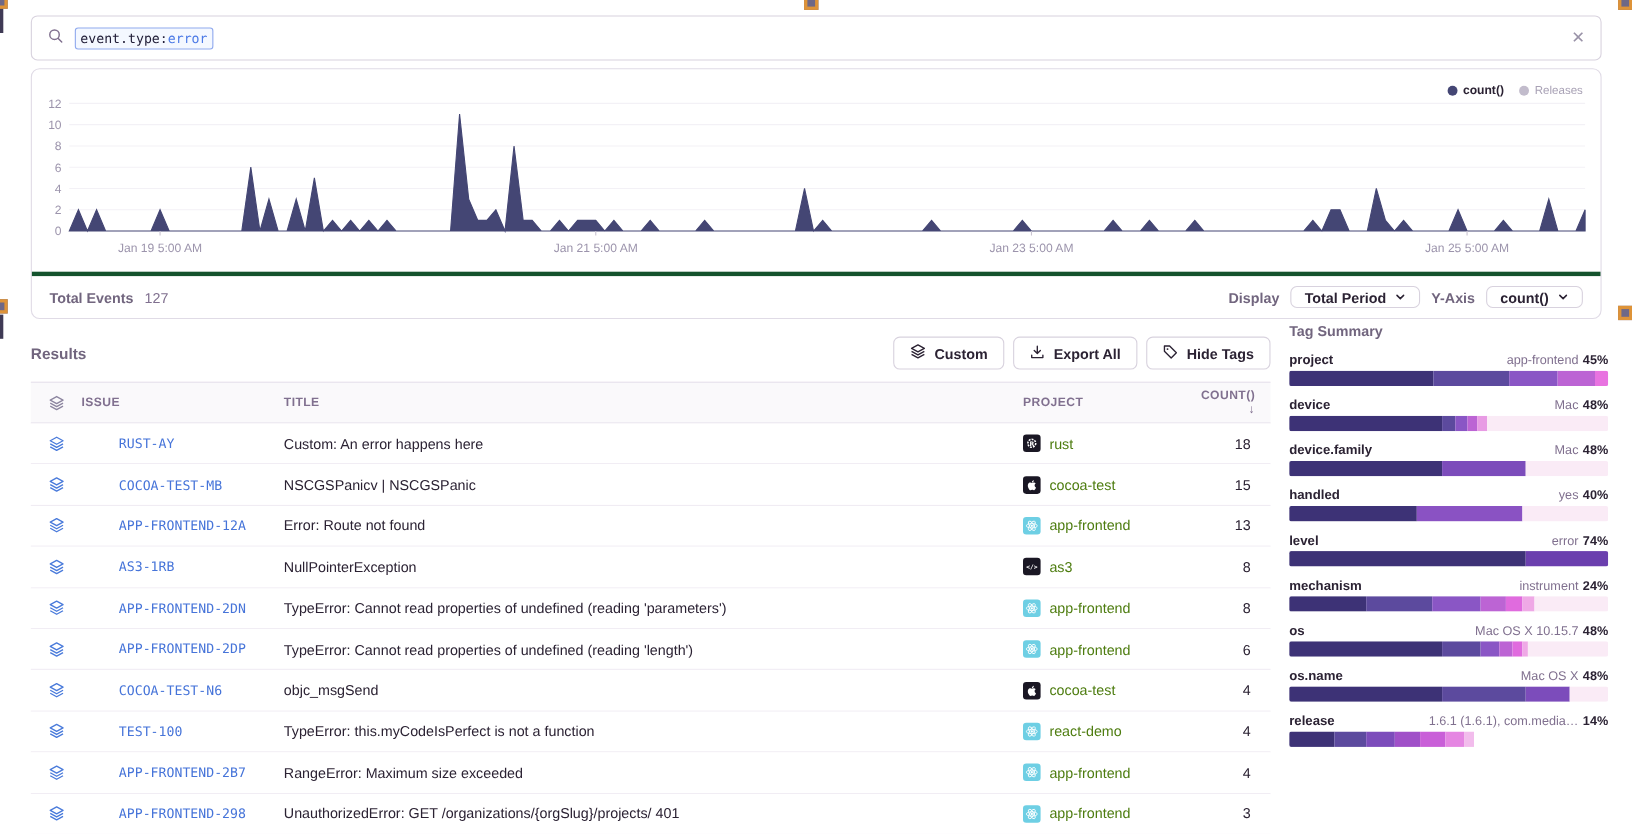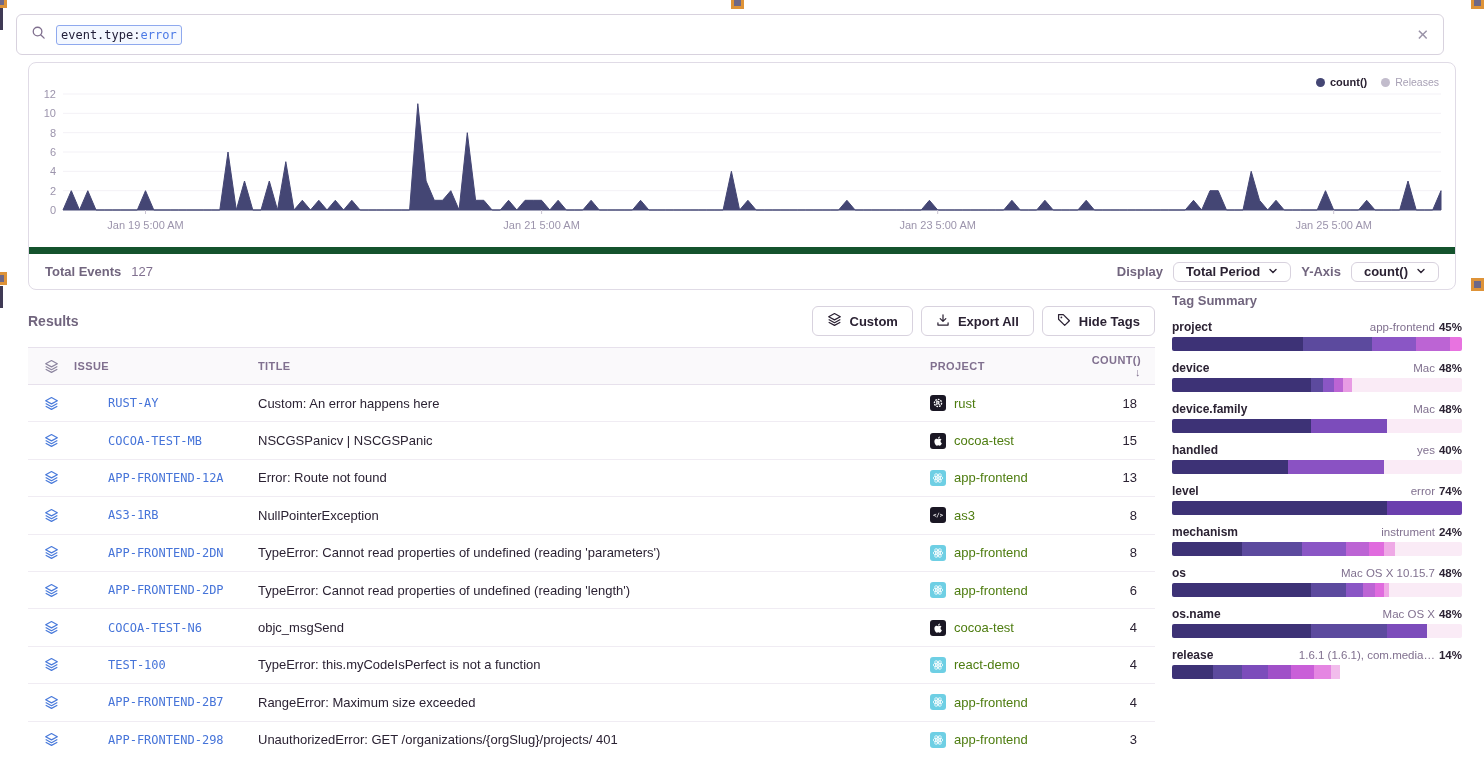--- a/index.html
+++ b/index.html
@@ -1,40 +1,40 @@
 <!DOCTYPE html>
 <html><head>
 <meta charset="utf-8">
 <style>
   html,body{margin:0;padding:0;background:#fff;}
   .page{position:relative;width:1484px;height:758px;background:#fff;overflow:hidden;
         font-family:"Liberation Sans",sans-serif;color:#2B2233;}
 
   
-  .search-card{position:absolute;left:16px;top:14px;width:1428px;height:41px;box-sizing:border-box;
+  .search-card{position:absolute;left:28px;top:14px;width:1428px;height:41px;box-sizing:border-box;
 0        border:1px solid #D8D2DE;border-radius:6px;display:flex;align-items:center;padding:0 14px;background:#fff;}
   .search-card{border:1px solid #D8D2DE;}
   .token{display:inline-flex;margin-left:10px;border:1px solid #8FA9EE;background:#F4F8FF;border-radius:3px;
          padding:1px 4px;font-family:"DejaVu Sans Mono",monospace;font-size:12px;line-height:16px;}
   .token .key{color:#23203A;}
   .token .val{color:#4C7AE6;}
   .clear{margin-left:auto;color:#9A93A8;font-size:15px;line-height:1;cursor:pointer;}
 
   
   .chart-card{position:absolute;left:28px;top:62px;width:1428px;height:228px;box-sizing:border-box;
               border:1px solid #E0DBE6;border-radius:8px;background:#fff;}
   .legend{position:absolute;top:13px;right:16px;display:flex;gap:14px;align-items:center;}
   .legend-item{display:flex;align-items:center;gap:5px;font-size:11px;}
   .legend-item .dot{width:9px;height:9px;border-radius:50%;}
   .legend-item.primary{color:#2B2233;font-weight:bold;}
   .legend-item.secondary{color:#A8A1B5;font-size:10.5px;}
   #chart-svg{position:absolute;left:0;top:18px;}
   .ytick{fill:#9C94AC;font-size:11px;text-anchor:end;font-family:"Liberation Sans",sans-serif;}
   .xtick{fill:#9C94AC;font-size:11px;text-anchor:middle;font-family:"Liberation Sans",sans-serif;}
-  .chart-footer{position:absolute;left:0;right:0;bottom:0;height:42px;border-top:7px solid #14532d;
+  .chart-footer{position:absolute;left:0;right:0;bottom:0;height:42px;border-top:4px solid #14532d;
                 display:flex;align-items:center;padding:0 16px;box-sizing:border-box;}
   .footer-label{font-weight:bold;color:#71657E;font-size:13px;}
   .footer-value{color:#80708F;font-size:13px;margin-left:10px;}
   .footer-right{margin-left:auto;display:flex;align-items:center;gap:10px;}
   .dd-label{font-weight:bold;color:#71657E;font-size:13px;}
   .dd-btn{display:flex;align-items:center;gap:8px;border:1px solid #D8D2DE;border-radius:6px;background:#fff;
           height:20px;padding:0 12px;font-weight:bold;font-size:13px;color:#2B2233;cursor:pointer;
           font-family:"Liberation Sans",sans-serif;}
 
   

